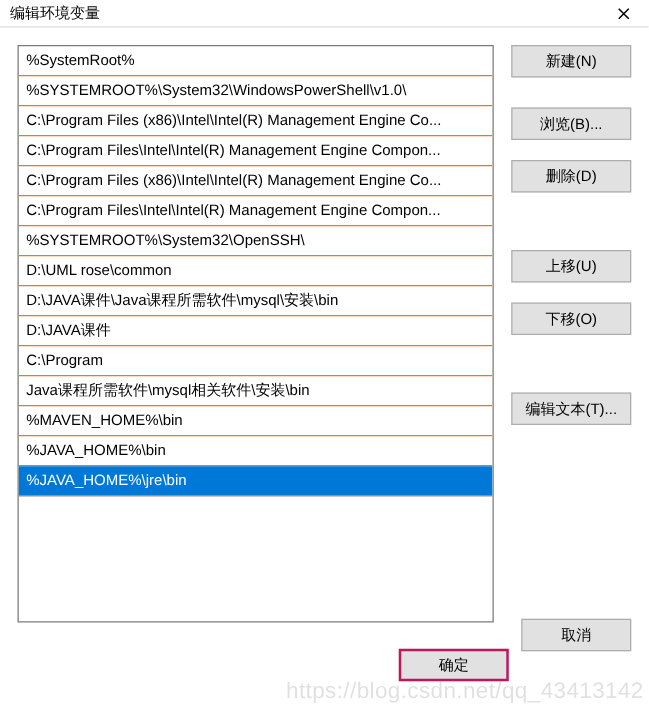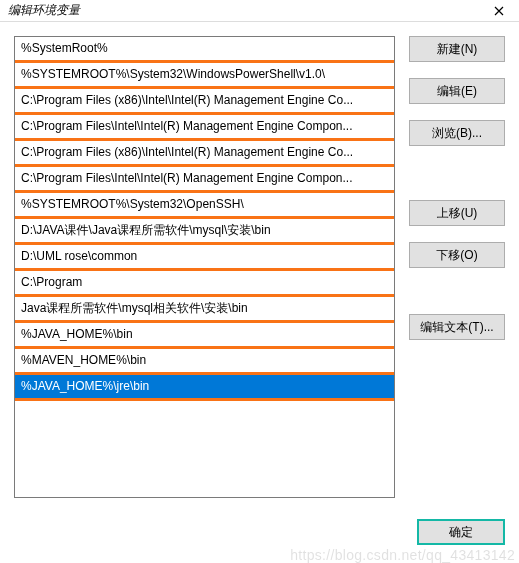--- a/index.html
+++ b/index.html
@@ -13,21 +13,21 @@
   position: relative;
 }
 .titlebar {
   display: flex;
   align-items: center;
   justify-content: space-between;
   height: 22px;
   padding: 0 0 0 8px;
   border-bottom: 1px solid #ddd;
 }
-.titlebar .title { font-size: 12px; font-style: italic; }
+.titlebar .title { font-size: 12px; }
 .titlebar .close {
   width: 40px;
   height: 22px;
   display: flex;
   align-items: center;
   justify-content: center;
   font-size: 14px;
 }
 .dialog-body {
   display: flex;
@@ -41,21 +41,21 @@
   overflow: hidden;
   background: #fff;
 }
 .listbox .row {
   padding: 3px 6px;
   font-size: 12px;
   white-space: nowrap;
   overflow: hidden;
   text-overflow: ellipsis;
   line-height: 17px;
-  border-bottom: 3px solid #f97316;
+  border-bottom: 1px solid #f97316;
 }
 .listbox .row.selected {
   background: #0078d7;
   color: #fff;
 }
 .sidebar {
   width: 96px;
   display: flex;
   flex-direction: column;
   gap: 8px;
@@ -75,29 +75,30 @@
   position: absolute;
   bottom: 18px;
   right: 14px;
   display: flex;
   gap: 10px;
 }
 .footer .btn {
   width: 88px;
 }
 .footer .btn.primary {
-  border: 2px solid #14b8a6;
+  border: 2px solid #be185d;
   background: #e1e1e1;
+  margin-top: 24px;
 }
 .watermark {
   position: absolute;
   bottom: 0;
   right: 4px;
   color: rgba(0,0,0,0.12);
-  font-size: 14px;
+  font-size: 18px;
   letter-spacing: 0.3px;
   pointer-events: none;
   text-align: right;
 }
 </style>
 </head>
 <body>
 
 <div class="titlebar">
   <span class="title">编辑环境变量</span>
@@ -110,41 +111,43 @@
 
 <div class="dialog-body">
   <div class="listbox" id="listbox">
       <div class="row">%SystemRoot%</div>
       <div class="row">%SYSTEMROOT%\System32\WindowsPowerShell\v1.0\</div>
       <div class="row">C:\Program Files (x86)\Intel\Intel(R) Management Engine Co...</div>
       <div class="row">C:\Program Files\Intel\Intel(R) Management Engine Compon...</div>
       <div class="row">C:\Program Files (x86)\Intel\Intel(R) Management Engine Co...</div>
       <div class="row">C:\Program Files\Intel\Intel(R) Management Engine Compon...</div>
       <div class="row">%SYSTEMROOT%\System32\OpenSSH\</div>
+      <div class="row">D:\UML rose\common</div>
       <div class="row">D:\JAVA课件\Java课程所需软件\mysql\安装\bin</div>
-      <div class="row">D:\UML rose\common</div>
+      <div class="row">D:\JAVA课件</div>
       <div class="row">C:\Program</div>
       <div class="row">Java课程所需软件\mysql相关软件\安装\bin</div>
+      <div class="row">%MAVEN_HOME%\bin</div>
       <div class="row">%JAVA_HOME%\bin</div>
-      <div class="row">%MAVEN_HOME%\bin</div>
       <div class="row selected">%JAVA_HOME%\jre\bin</div>
     </div>
   <div class="sidebar">
     <button class="btn">新建(N)</button>
     <div class="spacer-sm"></div>
-    <button class="btn">编辑(E)</button>
     <div class="spacer-sm"></div>
     <button class="btn">浏览(B)...</button>
     <div class="spacer-sm"></div>
+    <button class="btn">删除(D)</button>
     <div class="spacer-md"></div>
     <button class="btn">上移(U)</button>
     <div class="spacer-sm"></div>
     <button class="btn">下移(O)</button>
     <div class="spacer-md"></div>
     <button class="btn">编辑文本(T)...</button>
   </div>
 </div>
 
 <div class="footer">
   <button class="btn primary">确定</button>
+  <button class="btn">取消</button>
 </div>
 
 <div class="watermark">https://blog.csdn.net/qq_43413142</div>
 
 </body></html>

